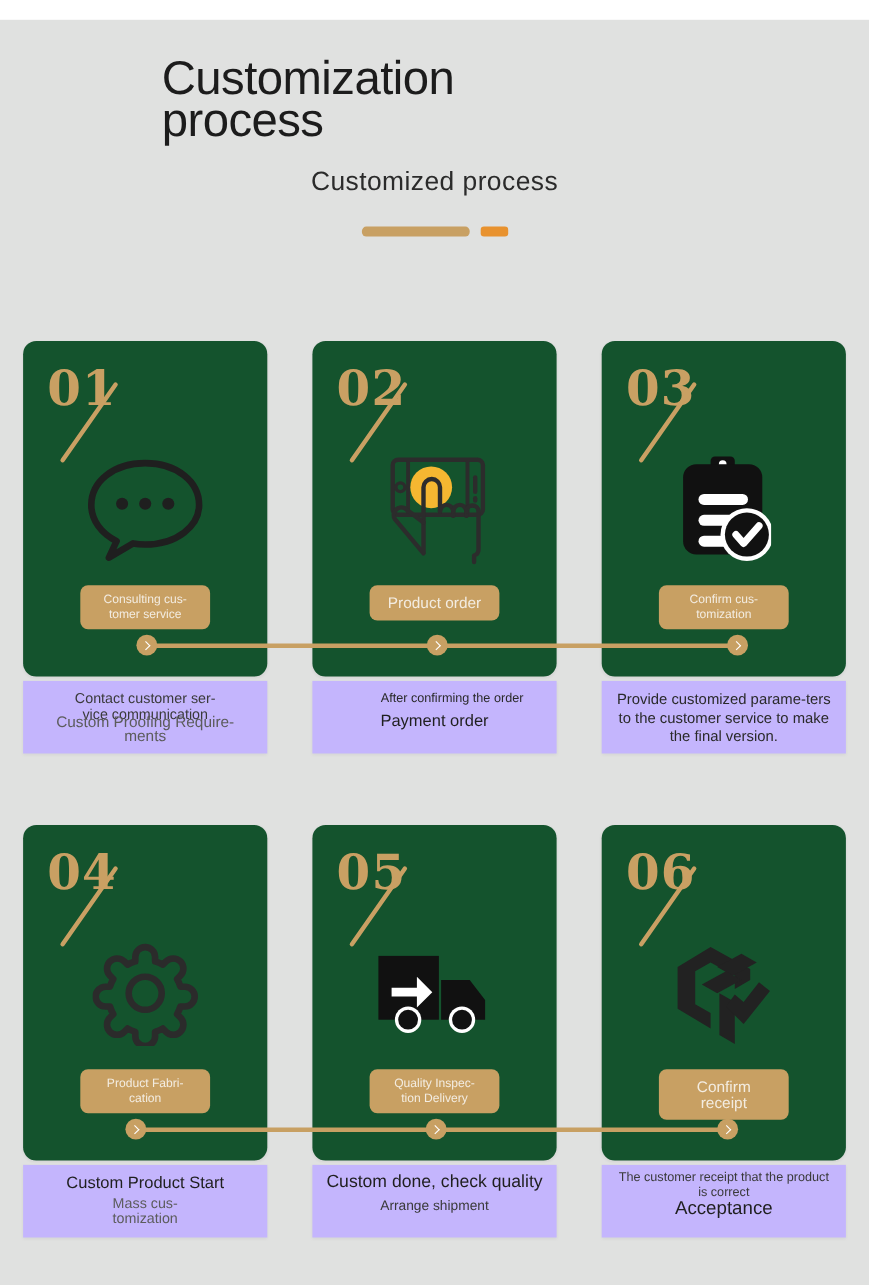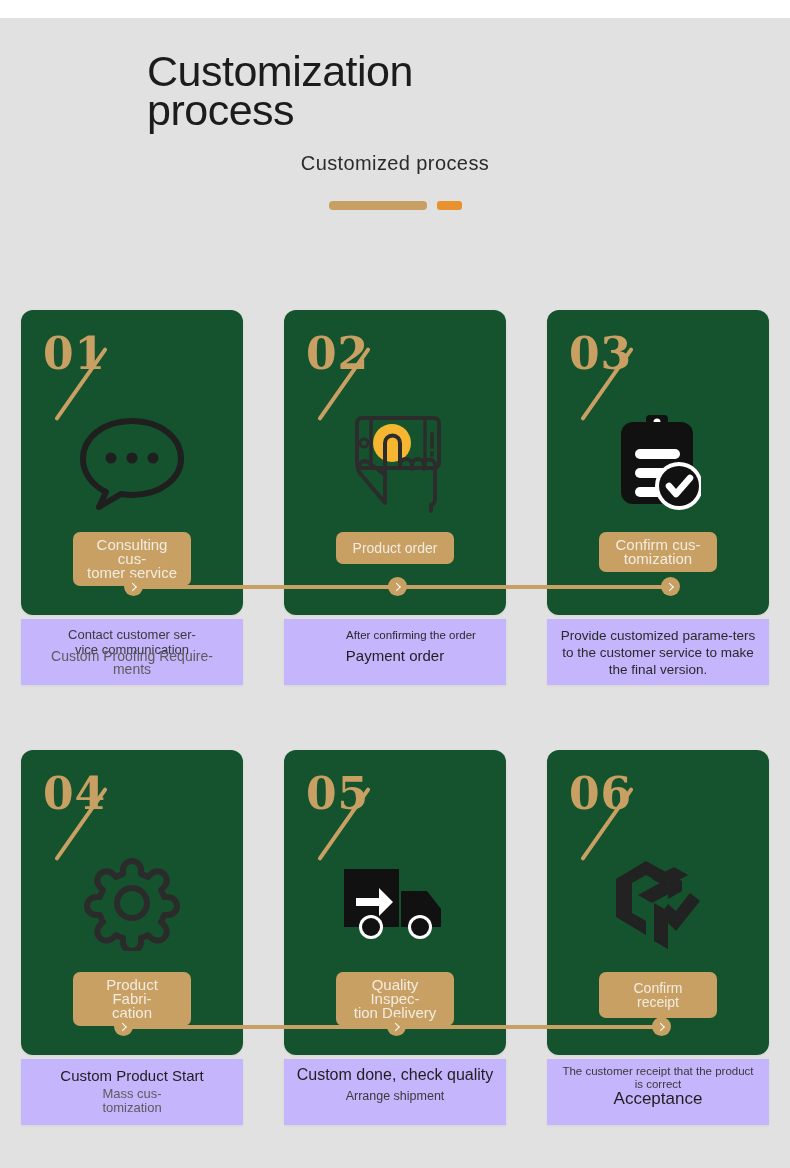--- a/index.html
+++ b/index.html
@@ -46,21 +46,21 @@
   .main-title {
     font-size: 43px;
     line-height: 39px;
     color: #1c1c1c;
     font-weight: 400;
     letter-spacing: -0.5px;
     width: 300px;
   }
   .sub-title {
     margin-top: 22px;
-    font-size: 20px;
+    font-size: 24px;
     color: #2b2b2b;
     font-weight: 400;
     letter-spacing: 0.4px;
     text-align: center;
   }
   .bars {
     margin-top: 26px;
     display: flex;
     justify-content: center;
     align-items: center;
@@ -202,21 +202,21 @@
     position: absolute;
     left: 50%;
     transform: translateX(-50%);
     top: 222px;
     min-width: 118px;
     max-width: 128px;
     padding: 6px 12px;
     background: #c8a063;
     border-radius: 7px;
     color: #f3ece1;
-    font-size: 15px;
+    font-size: 11px;
     line-height: 14px;
     text-align: center;
     z-index: 4;
   }
   .pill.single {
     padding: 9px 14px;
     font-size: 14px;
   }
 
   

